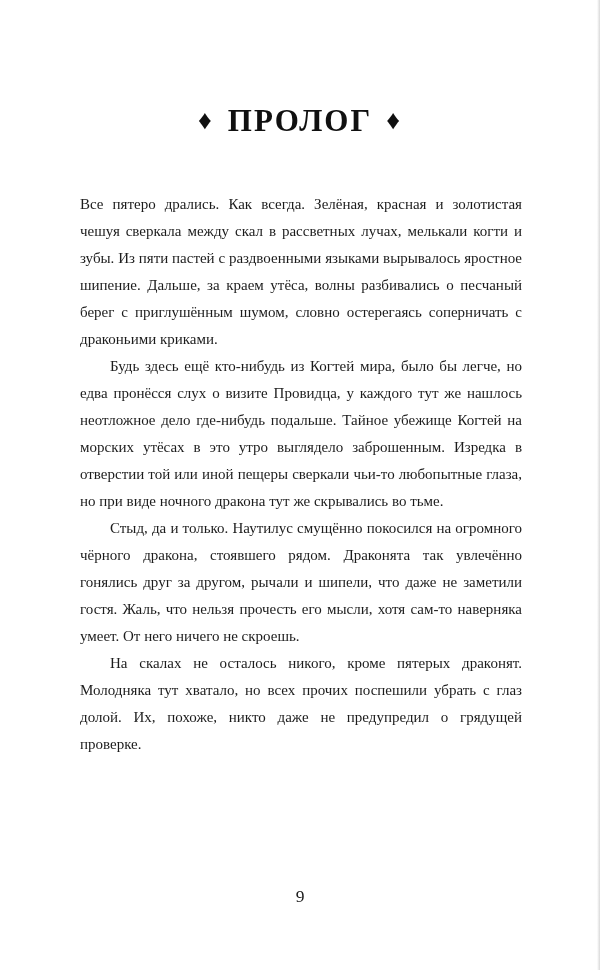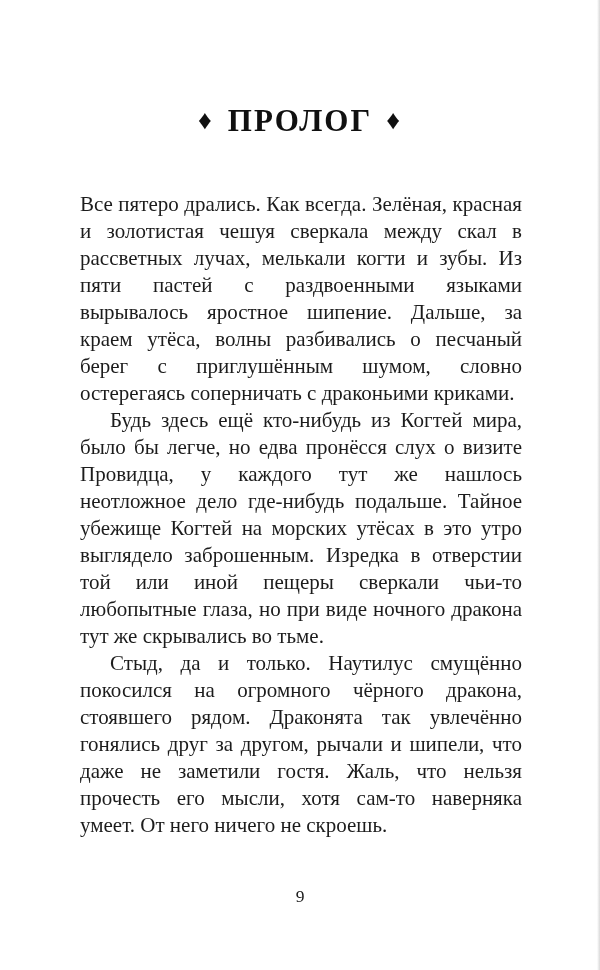--- a/index.html
+++ b/index.html
@@ -43,21 +43,21 @@
     position: relative;
     top: -2px;
   }
   .chapter-title .diamond.left  { margin-right: 14px; }
   .chapter-title .diamond.right { margin-left: 14px; }
   .text-block {
     position: absolute;
     top: 191px;
     left: 80px;
     width: 442px;
-    font-size: 21px;
+    font-size: 15px;
     line-height: 27px;
     text-align: justify;
     hyphens: auto;
     -webkit-hyphens: auto;
   }
   .text-block p {
     margin: 0;
     text-indent: 30px;
   }
   .text-block p.first {
@@ -79,19 +79,20 @@
 <div class="book-page">
 
   <h1 class="chapter-title">
     <span class="diamond left">♦</span><span>ПРОЛОГ</span><span class="diamond right">♦</span>
   </h1>
 
   <div class="text-block">
     <p class="first">Все пятеро дрались. Как всегда. Зелёная, красная и золотистая чешуя сверкала между скал в рассветных лучах, мелькали когти и зубы. Из пяти пастей с раздвоенными языками вырывалось яростное шипение. Дальше, за краем утёса, волны разбивались о песчаный берег с приглушённым шумом, словно остерегаясь соперничать с драконьими криками.</p>
     <p>Будь здесь ещё кто-нибудь из Когтей мира, было бы легче, но едва пронёсся слух о визите Провидца, у каждого тут же нашлось неотложное дело где-нибудь подальше. Тайное убежище Когтей на морских утёсах в это утро выглядело заброшенным. Изредка в отверстии той или иной пещеры сверкали чьи-то любопытные глаза, но при виде ночного дракона тут же скрывались во тьме.</p>
     <p>Стыд, да и только. Наутилус смущённо покосился на огромного чёрного дракона, стоявшего рядом. Драконята так увлечённо гонялись друг за другом, рычали и шипели, что даже не заметили гостя. Жаль, что нельзя прочесть его мысли, хотя сам-то наверняка умеет. От него ничего не скроешь.</p>
+    <p>На скалах не осталось никого, кроме пятерых драконят. Молодняка тут хватало, но всех прочих поспешили убрать с глаз долой. Их, похоже, никто даже не предупредил о грядущей проверке.</p>
   </div>
 
   <div class="page-number">9</div>
 
   <div class="page-edge"></div>
 
 </div>
 
 </body></html>

